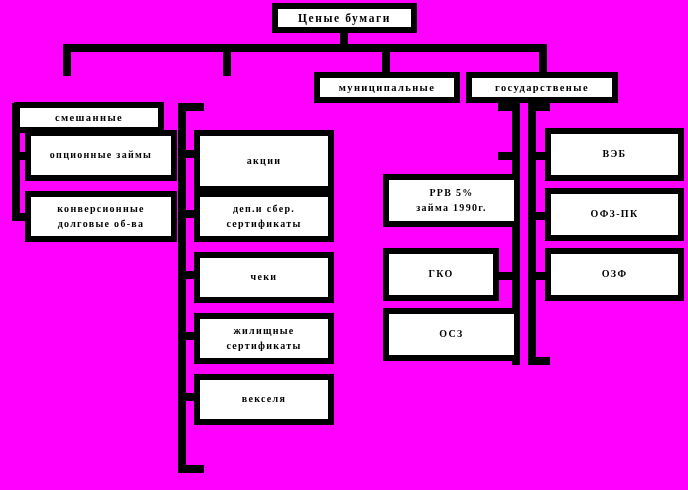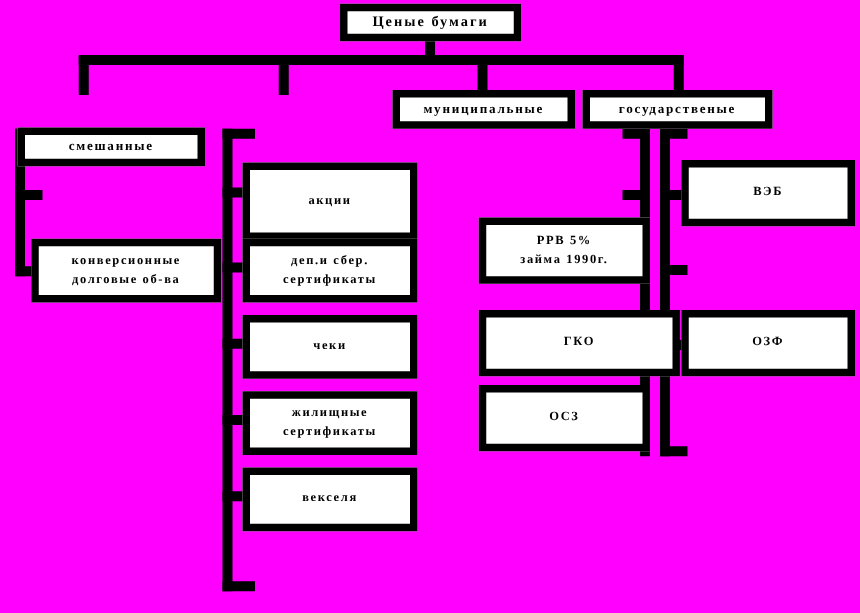--- a/index.html
+++ b/index.html
@@ -113,20 +113,23 @@
   <div class="node cat" style="left:14px; top:72px; width:150px; height:31px;margin-top:30px;">
     <span class="lbl">смешанные</span>
   </div>
   <div class="node cat" style="left:314px; top:72px; width:146px; height:31px;">
     <span class="lbl">муниципальные</span>
   </div>
   <div class="node cat" style="left:466px; top:72px; width:152px; height:31px;">
     <span class="lbl">государственые</span>
   </div>
 
+  <div class="node leaf" style="left:25px; top:130px; width:152px; height:51px;">
+    <span class="lbl">опционные займы</span>
+  </div>
   <div class="node leaf" style="left:25px; top:191px; width:152px; height:51px;">
     <span class="lbl">конверсионные
 долговые об-ва</span>
   </div>
 
   <div class="node leaf" style="left:194px; top:130px; width:140px; height:62px;">
     <span class="lbl">акции</span>
   </div>
   <div class="node leaf" style="left:194px; top:191px; width:140px; height:51px;">
     <span class="lbl">деп.и сбер.
@@ -140,27 +143,30 @@
 сертификаты</span>
   </div>
   <div class="node leaf" style="left:194px; top:374px; width:140px; height:51px;">
     <span class="lbl">векселя</span>
   </div>
 
   <div class="node leaf" style="left:383px; top:128px; width:137px; height:53px;margin-top:46px;">
     <span class="lbl">РРВ 5%
 займа 1990г.</span>
   </div>
-  <div class="node leaf" style="left:383px; top:248px; width:161px; height:53px;">
+  <div class="node leaf" style="left:383px; top:248px; width:116px; height:53px;">
     <span class="lbl">ГКО</span>
   </div>
   <div class="node leaf" style="left:383px; top:308px; width:137px; height:53px;">
     <span class="lbl">ОСЗ</span>
   </div>
 
   <div class="node leaf" style="left:545px; top:128px; width:139px; height:53px;">
     <span class="lbl">ВЭБ</span>
   </div>
+  <div class="node leaf" style="left:545px; top:188px; width:139px; height:53px;">
+    <span class="lbl">ОФЗ-ПК</span>
+  </div>
   <div class="node leaf" style="left:545px; top:248px; width:139px; height:53px;">
     <span class="lbl">ОЗФ</span>
   </div>
 
 </div>
 
 </body></html>

